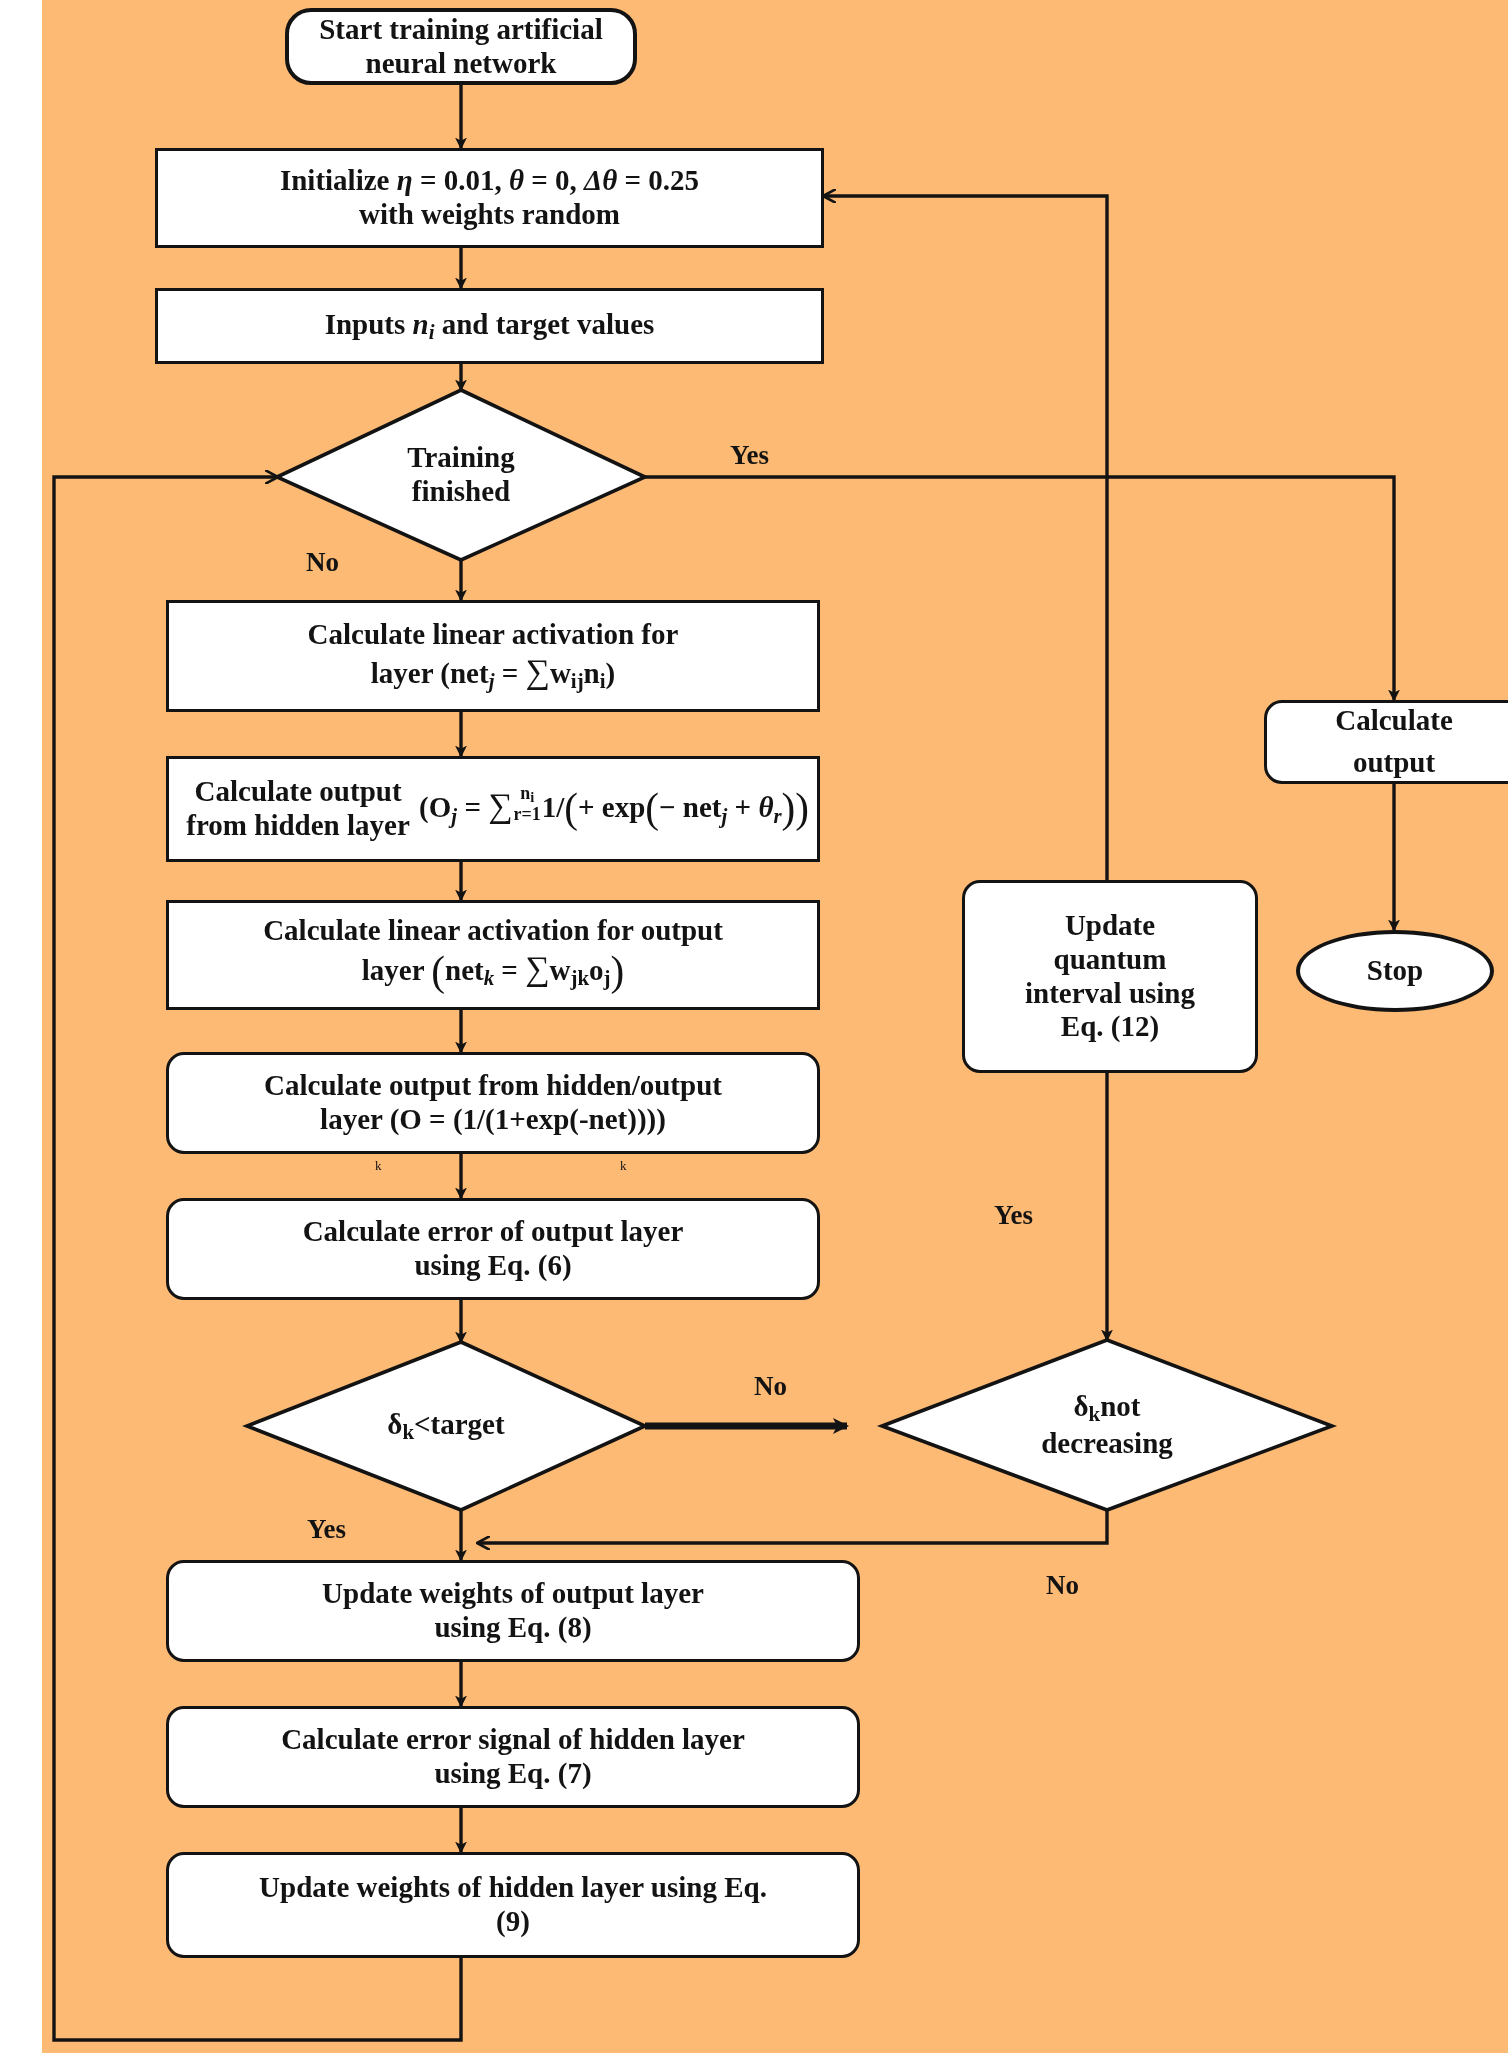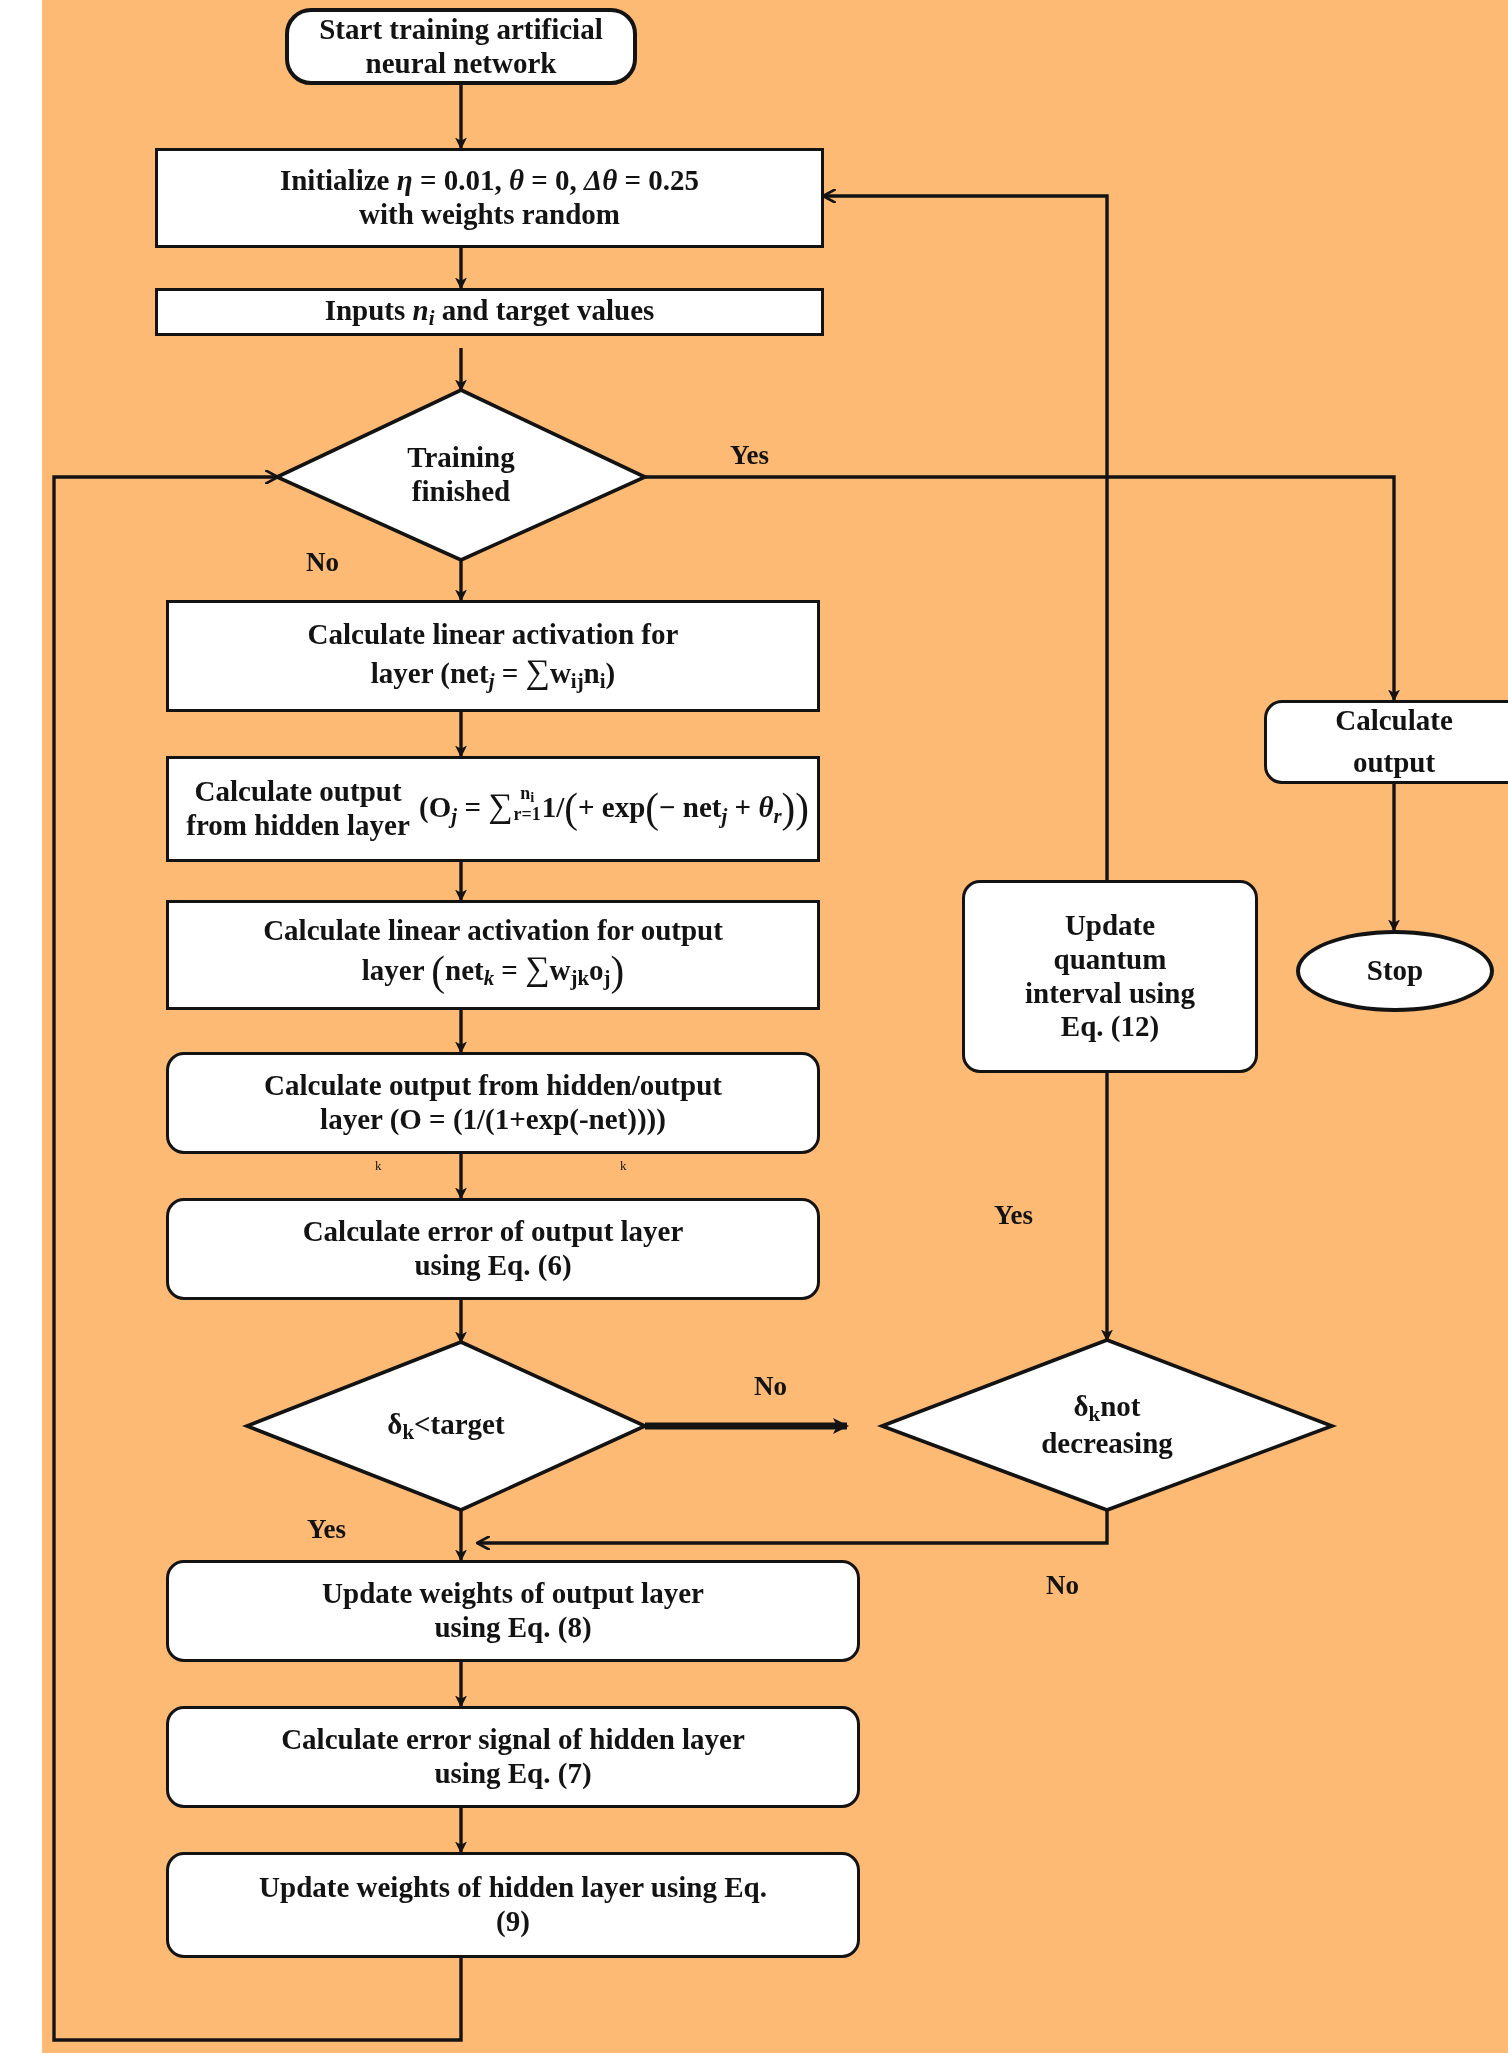--- a/index.html
+++ b/index.html
@@ -185,21 +185,21 @@
     <span>Start training artificial neural network</span>
   </div>
 
   <div class="node proc" style="left:113px; top:148px; width:669px; height:100px; font-size:29px; flex-direction:column; padding:0 10px;">
     <div>
       <span>Initialize </span><span class="ital">η</span><span> = 0.01, </span><span class="ital">θ</span><span> =  0, </span><span class="ital">Δθ</span><span> =  0.25</span>
     </div>
     <div>with weights random</div>
   </div>
 
-  <div class="node proc" style="left:113px; top:288px; width:669px; height:48px; font-size:29px;">
+  <div class="node proc" style="left:113px; top:288px; width:669px; height:76px; font-size:29px;">
     <div>
       <span>Inputs </span><span class="ital">n</span><span class="sub ital">i</span><span> and target values</span>
     </div>
   </div>
 
   <div class="diamond-wrap" style="left:235px; top:390px; width:368px; height:170px;">
     <div class="diamond-label" style="font-size:29px; flex-direction:column;">
       <div>Training</div>
       <div>finished</div>
     </div>

